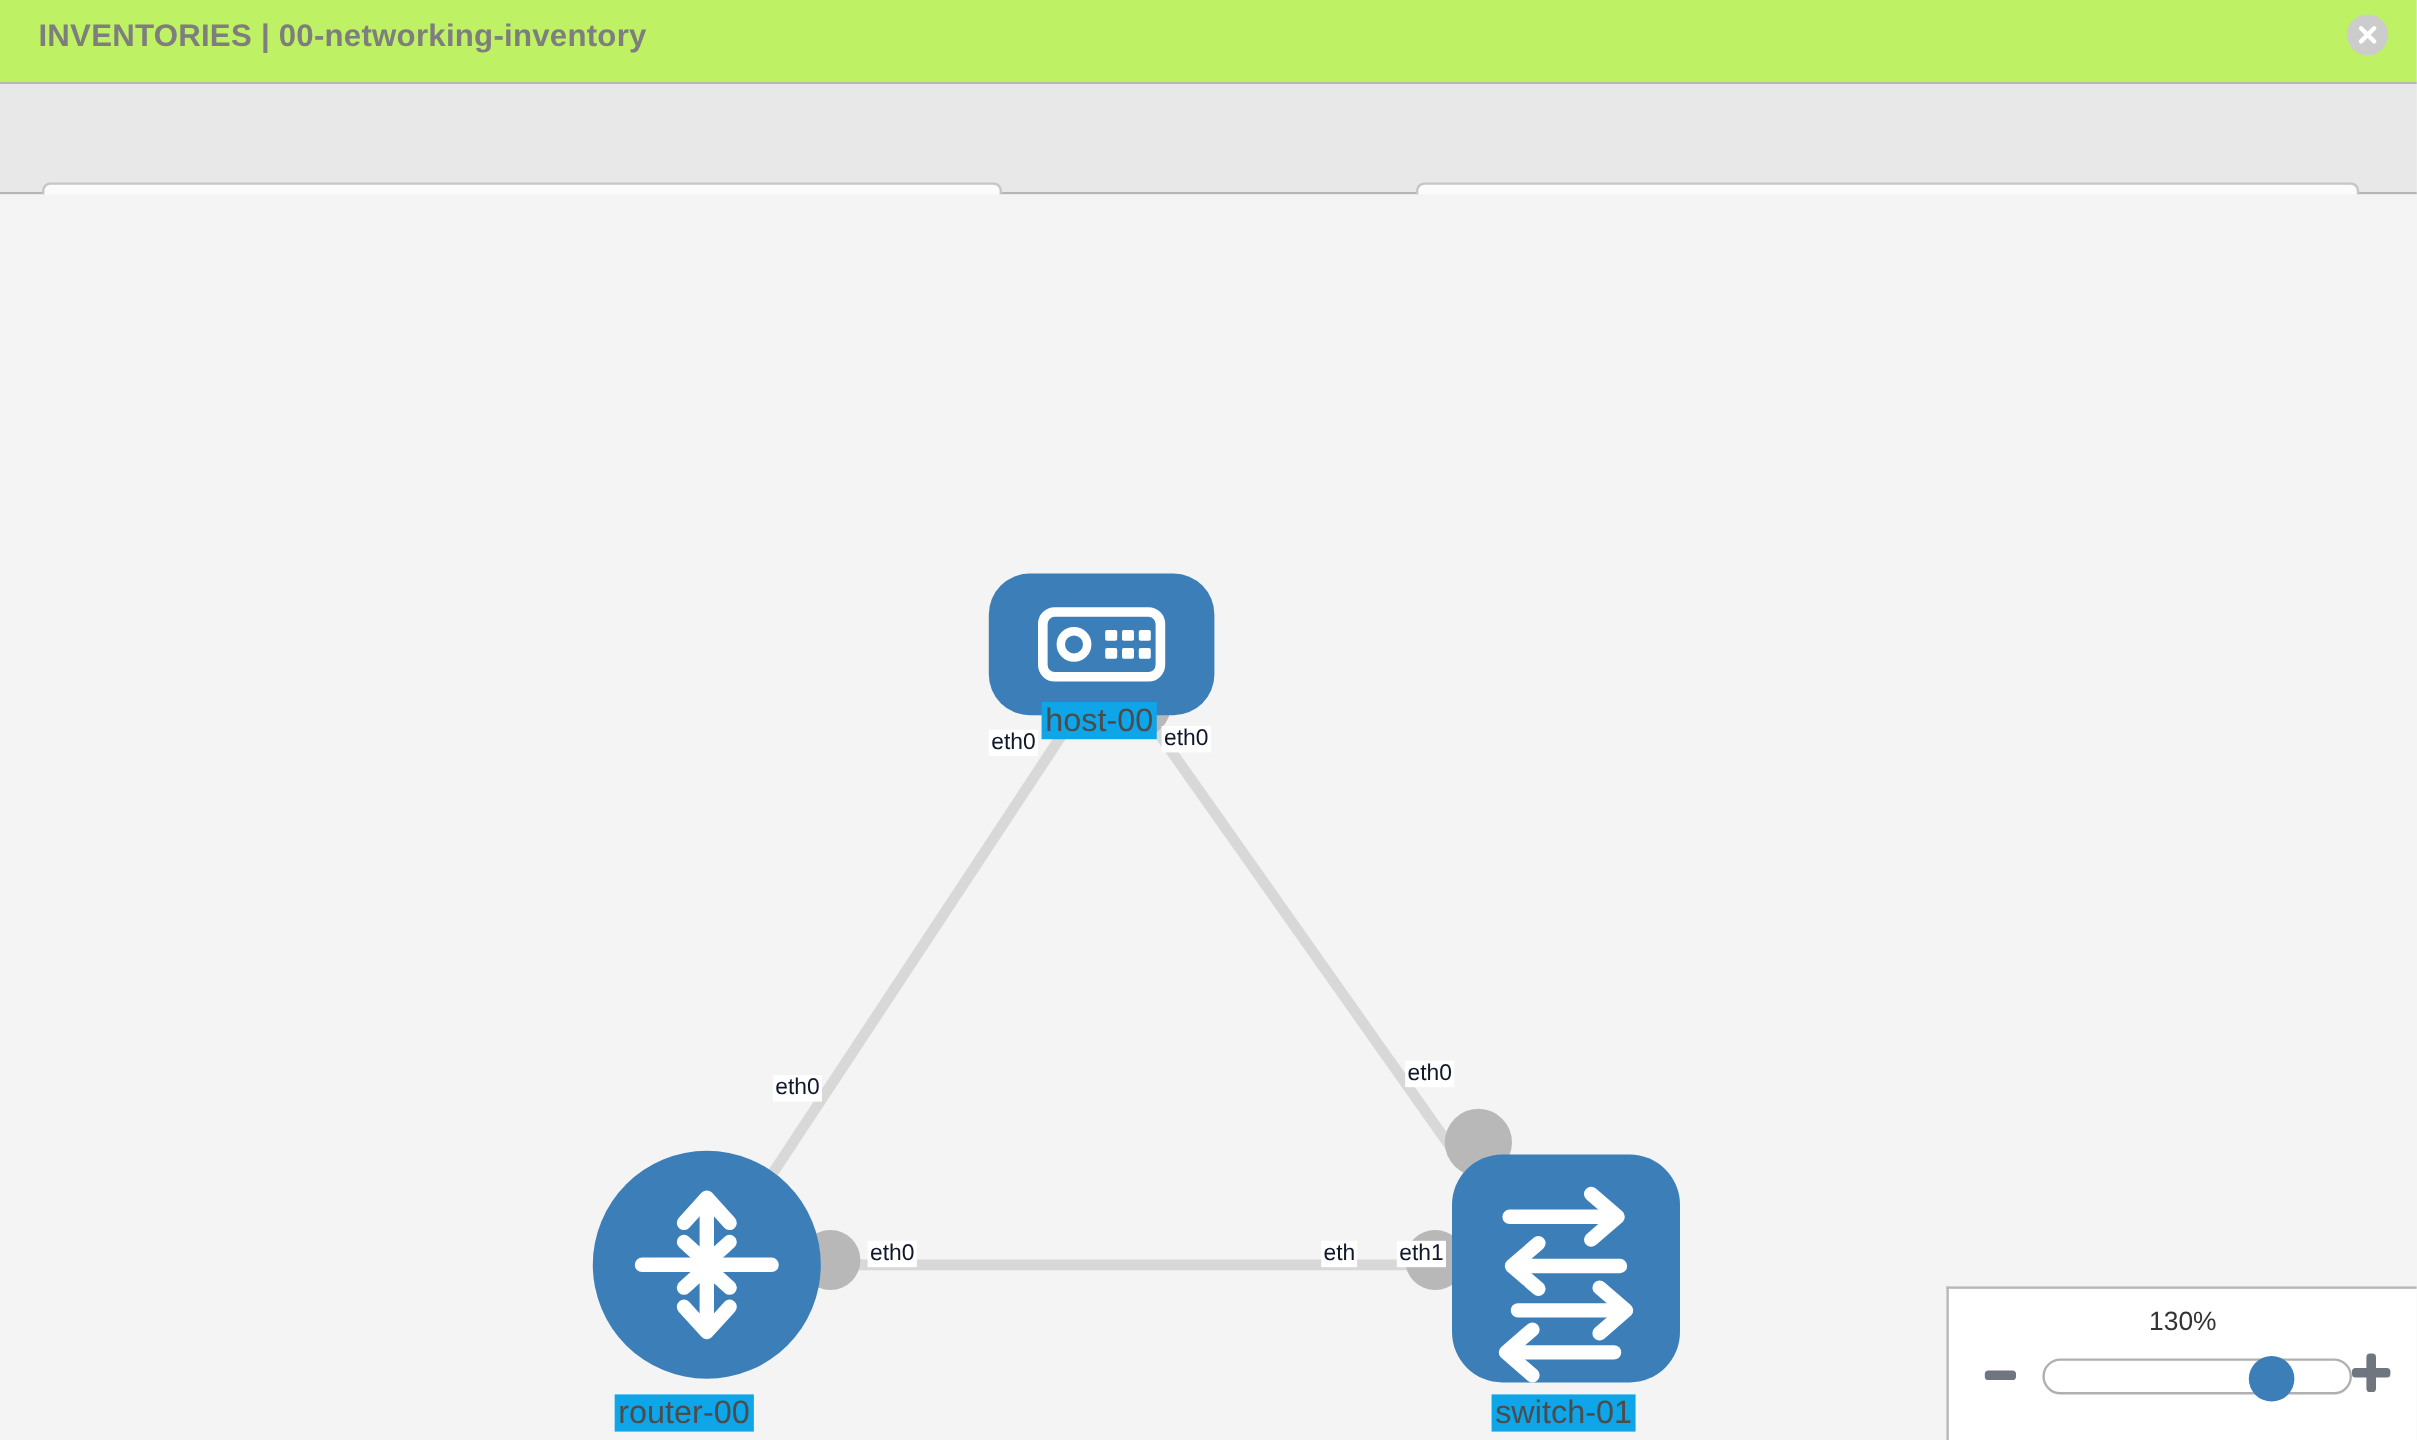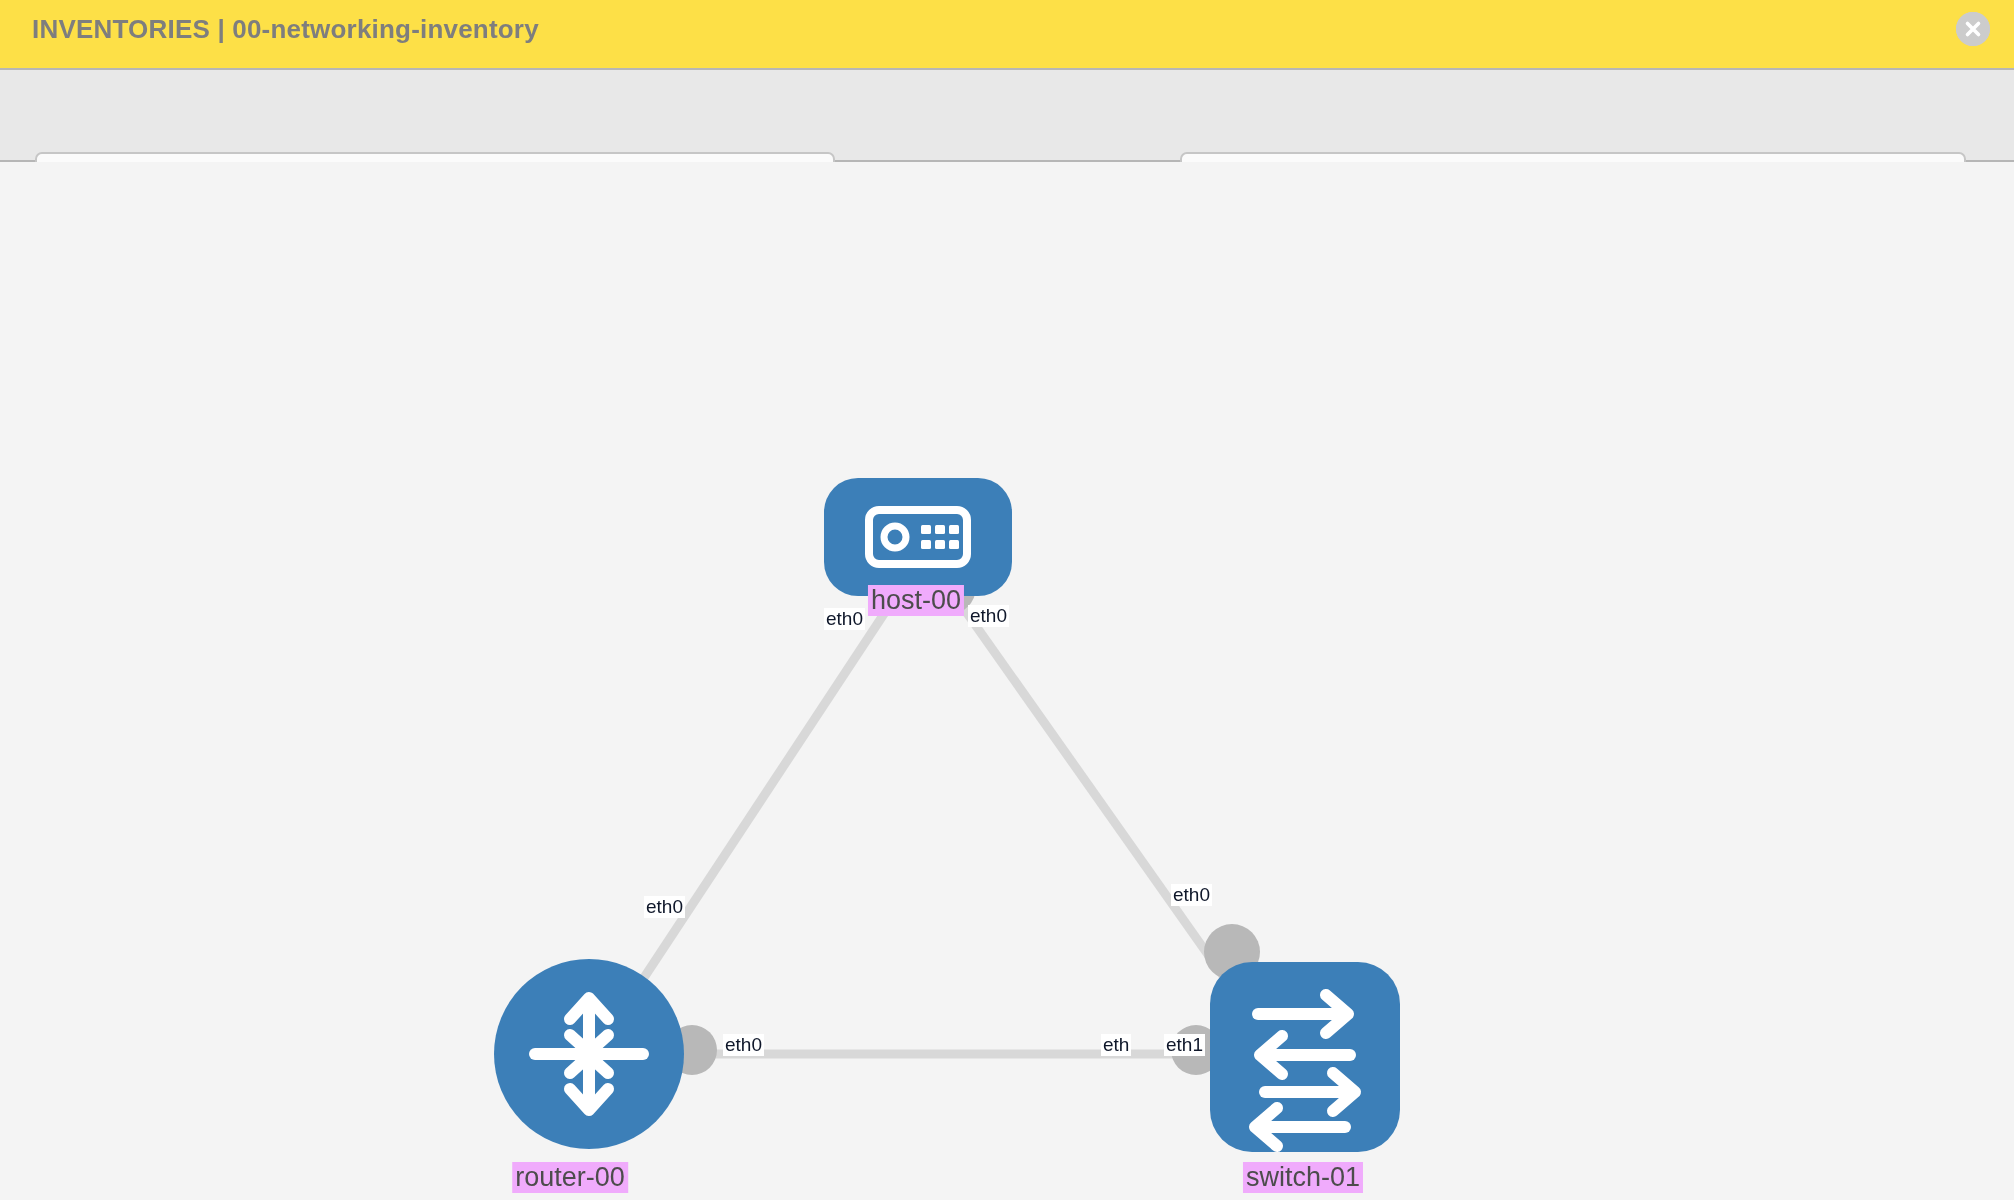--- a/index.html
+++ b/index.html
@@ -7,21 +7,21 @@
     width: 2014px; height: 1200px;
     background: #f4f4f4;
     font-family: "Liberation Sans", sans-serif;
     overflow: hidden;
   }
   #app { position: relative; width: 2014px; height: 1200px; background:#f4f4f4; }
 
   
   .header {
     position: absolute; left:0; top:0; width:2014px; height:68px;
-    background:#fde047;
+    background:#bef264;
     text-align:right;
   }
   .header-title {
     position:absolute; left:32px; top:14px;
     font-size:26px; font-weight:bold; color:#7e7e7e;
     letter-spacing:0.2px; white-space:nowrap;
   }
   .close-btn {
     position:absolute; right:24px; top:12px;
     width:34px; height:34px; border-radius:50%;
@@ -76,21 +76,21 @@
   .canvas {
     position:absolute; left:0; top:162px; width:2014px; height:1038px;
     background:#f4f4f4; overflow:hidden;
   }
   .topology { position:absolute; left:0; top:0; width:2014px; height:1038px; }
 
   
   .node-label {
     position:absolute;
     font-size:27px; color:#4c4c4c;
-    background:#f0abfc;
+    background:#0ea5e9;
     white-space:nowrap;
     padding:0 3px;
     transform:translateX(-50%);
   }
   .iface-label {
     position:absolute;
     font-size:19px; color:#0f172a;
     background:#ffffff;
     white-space:nowrap;
     padding:0 2px;
@@ -257,14 +257,24 @@
     <div class="iface-label" style="left:968px; top:443px;">eth0</div>
 
     <div class="iface-label" style="left:644px; top:734px;">eth0</div>
     <div class="iface-label" style="left:723px; top:872px;">eth0</div>
 
     <div class="iface-label" style="left:1171px; top:722px;">eth0</div>
     <div class="iface-label" style="left:1101px; top:872px;">eth</div>
     <div class="iface-label" style="left:1164px; top:872px;">eth1</div>
   </div>
 
+  <div class="zoom-panel">
+    <div class="zoom-value">130%</div>
+    <div class="zoom-row">
+      <div class="zoom-minus"></div>
+      <div class="zoom-track">
+        <div class="zoom-thumb"></div>
+      </div>
+      <div class="zoom-plus"></div>
+    </div>
+  </div>
 
 </div>
 
 </body></html>

